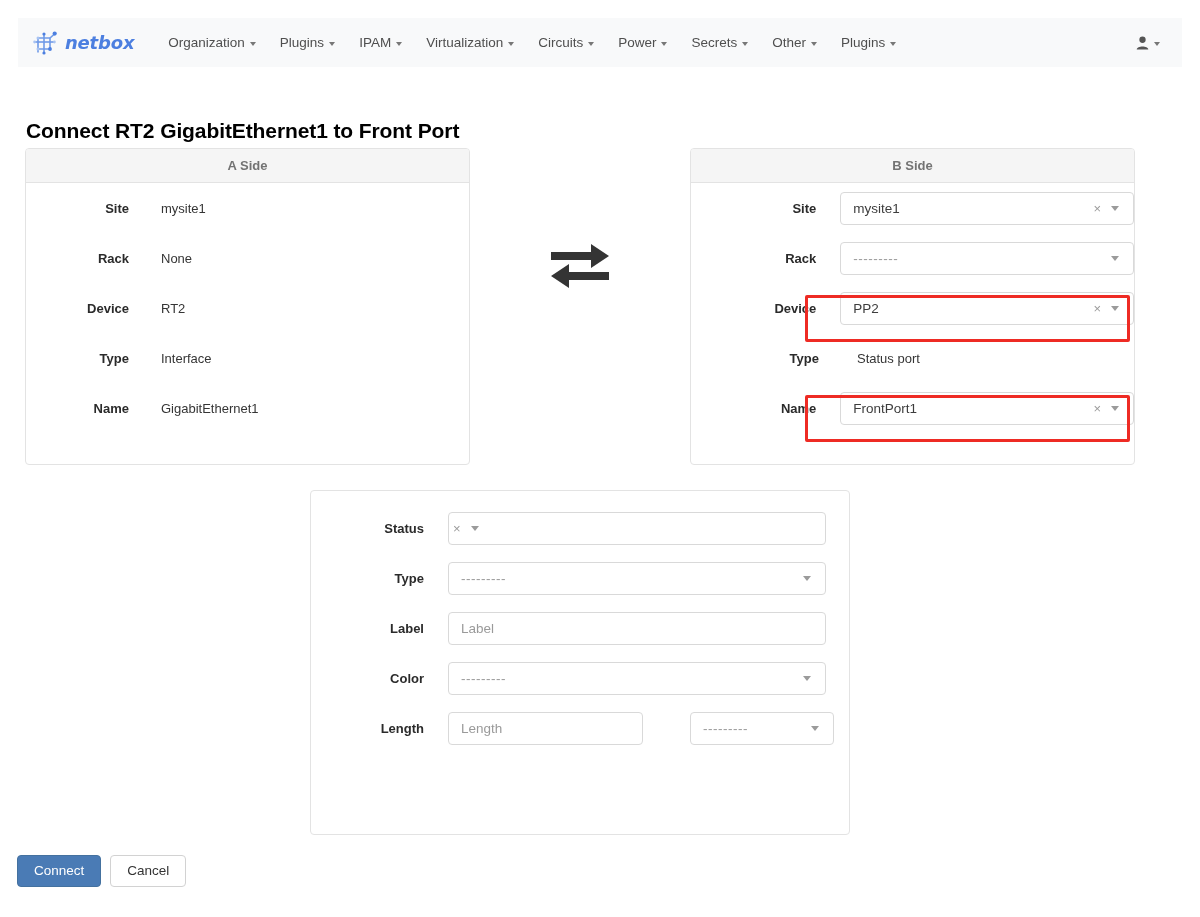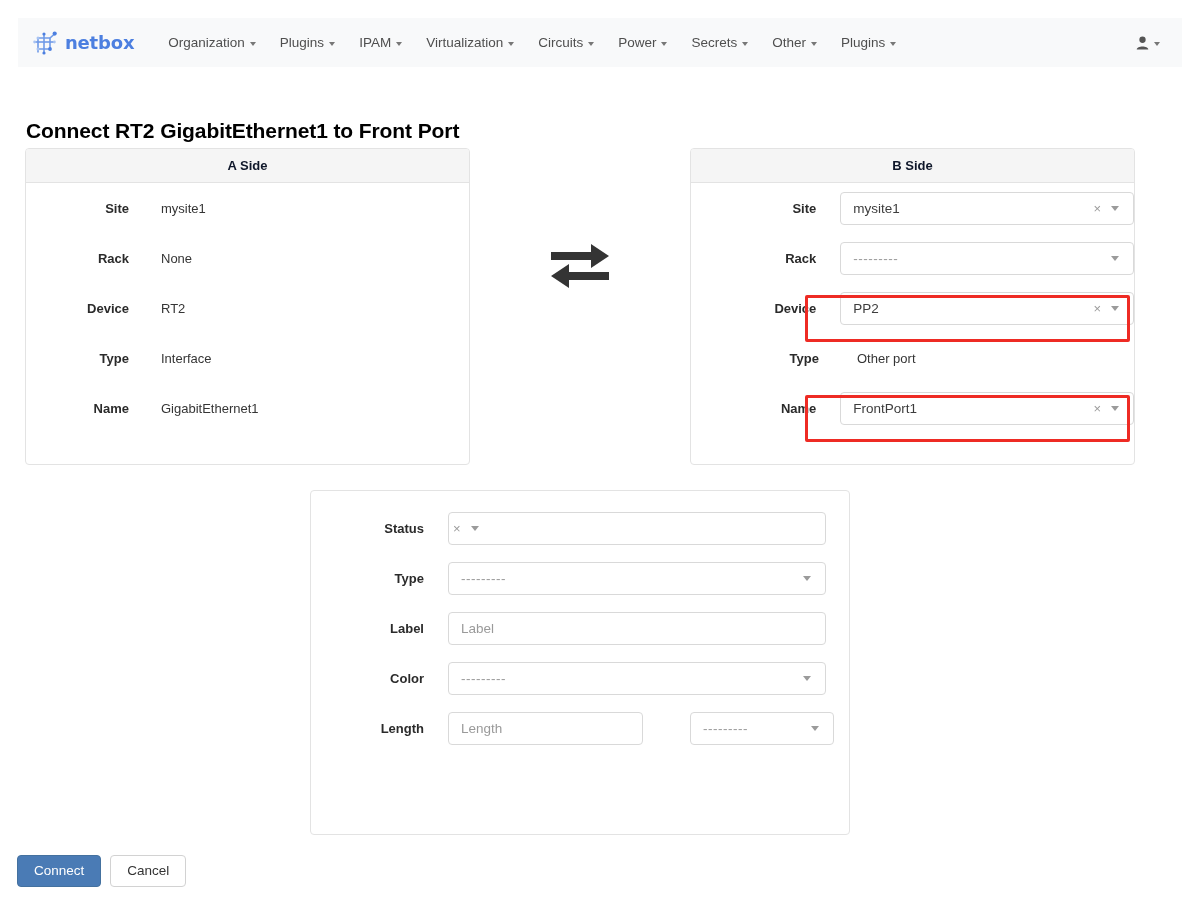--- a/index.html
+++ b/index.html
@@ -30,20 +30,21 @@
     align-items: center;
     box-sizing: border-box;
     padding: 0 14px 0 14px;
   }
   .brand {
     display: flex;
     align-items: center;
     gap: 7px;
     margin-right: 22px;
     text-decoration: none;
+    font-style: italic;
   }
   .brand-logo { width: 26px; height: 26px; display:block; }
   .brand-text {
     color: #4c7fe0;
     font-size: 18px;
     font-weight: 700;
     letter-spacing: -0.2px;
     font-family: "DejaVu Sans", sans-serif;
   }
   .nav-items {
@@ -100,21 +101,21 @@
   }
   .panel-heading {
     background: #f5f5f5;
     border-bottom: 1px solid #e3e3e3;
     height: 33px;
     display: flex;
     align-items: center;
     justify-content: center;
     font-size: 13px;
     font-weight: 700;
-    color: #0f172a;
+    color: #737373;
     border-radius: 3px 3px 0 0;
   }
   .panel-heading.left {
     justify-content: flex-start;
     padding-left: 14px;
   }
   .panel-body { padding: 0; }
 
   .panel-a { left: 25px; top: 148px; width: 445px; height: 317px; }
   .panel-b { left: 690px; top: 148px; width: 445px; height: 317px; }
@@ -402,21 +403,21 @@
       <div class="form-label">Device</div>
       <div class="sel b-field">
         <span class="sel-value">PP2</span>
         <span class="sel-clear">×</span>
         <span class="sel-caret"></span>
       </div>
     </div>
 
     <div class="form-row">
       <div class="form-label">Type</div>
-      <div class="form-static">Other port</div>
+      <div class="form-static">Status port</div>
     </div>
 
     <div class="form-row">
       <div class="form-label">Name</div>
       <div class="sel b-field">
         <span class="sel-value">FrontPort1</span>
         <span class="sel-clear">×</span>
         <span class="sel-caret"></span>
       </div>
     </div>

